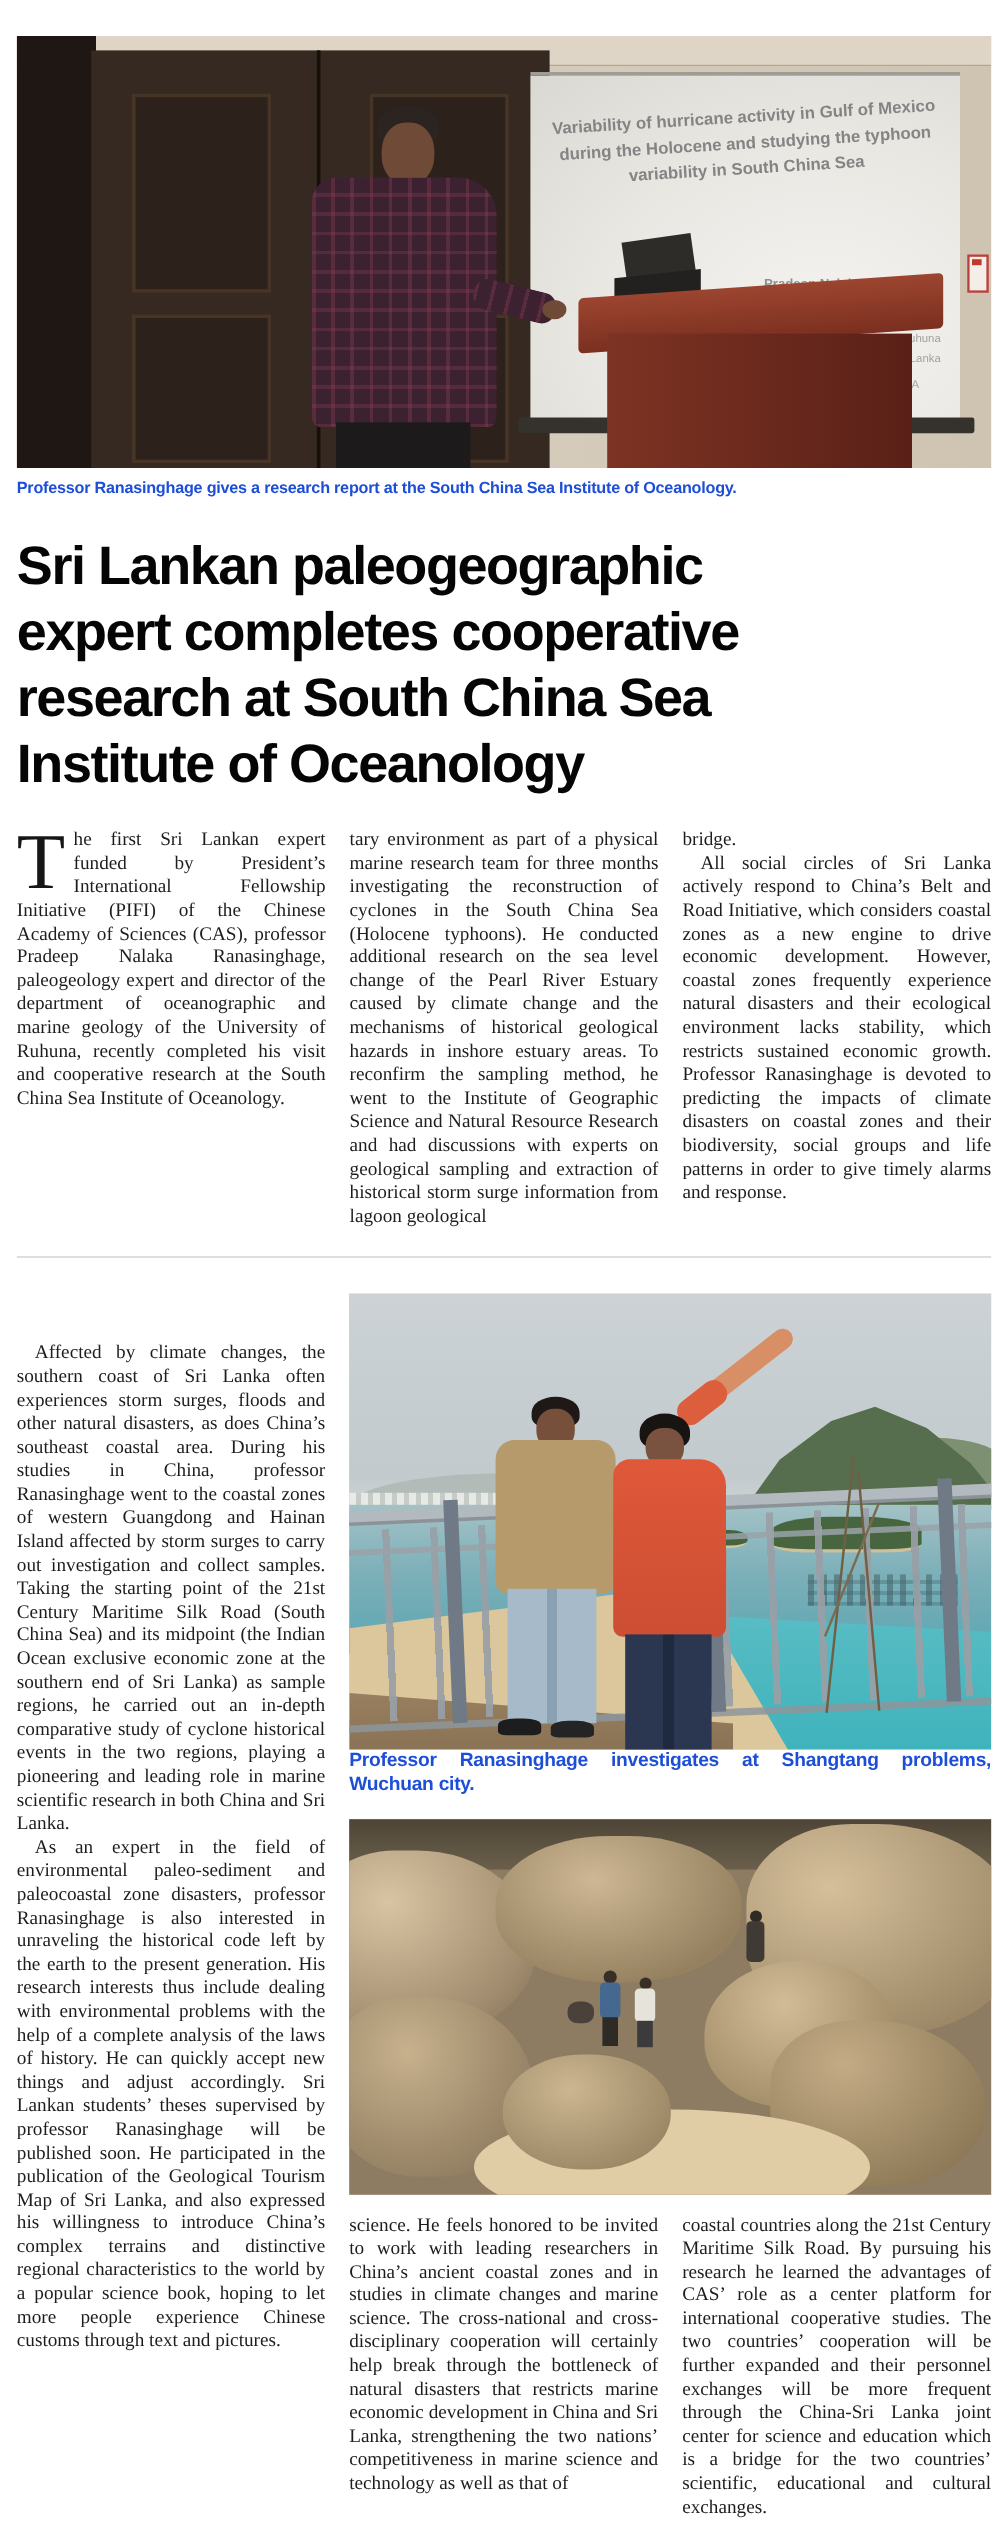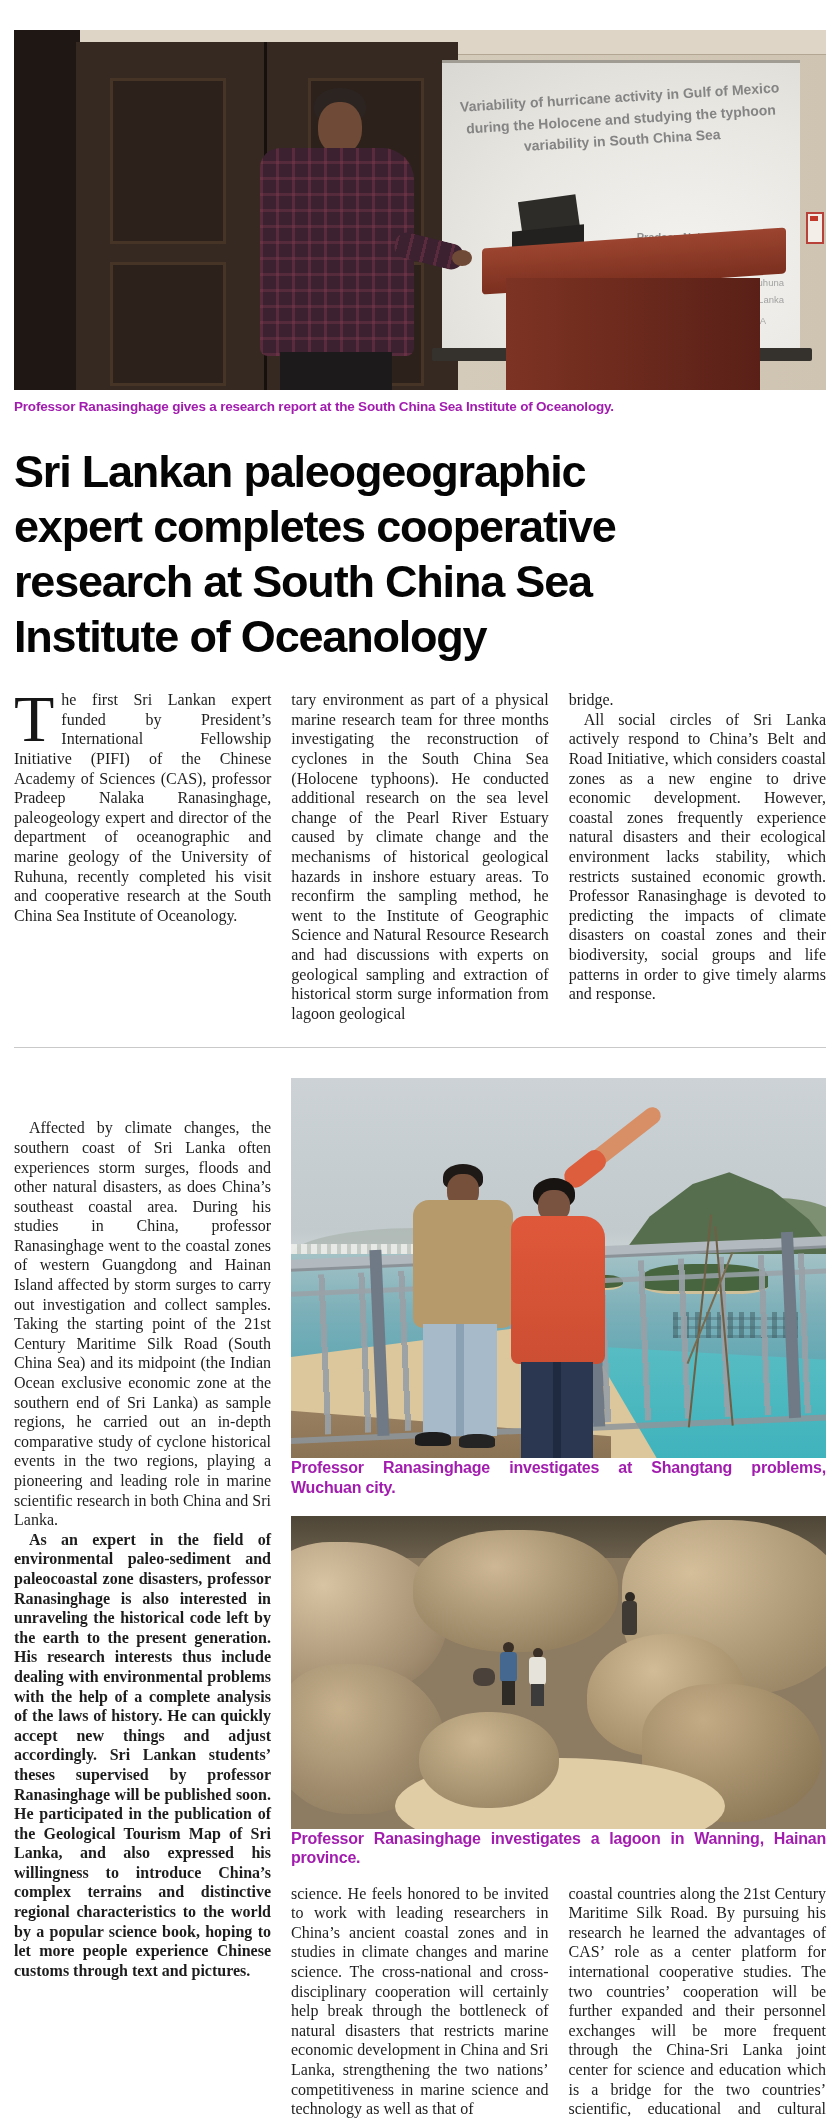--- a/index.html
+++ b/index.html
@@ -132,34 +132,34 @@
   .pw-f1l{left:211px;top:165px;width:13px;height:24px;background:#2e2a26;}
   .pw-f2h{left:242px;top:132px;width:10px;height:10px;background:#3a2f26;border-radius:50%;}
   .pw-f2b{left:238px;top:141px;width:17px;height:28px;background:#e6e3da;border-radius:4px;}
   .pw-f2l{left:240px;top:168px;width:13px;height:22px;background:#3b3b3b;}
   .pw-f3{left:182px;top:152px;width:22px;height:18px;background:#4a423a;border-radius:40%;}
   .pw-f4h{left:334px;top:76px;width:10px;height:10px;background:#2f2a24;border-radius:50%;}
   .pw-f4b{left:331px;top:85px;width:15px;height:34px;background:#3f3a33;border-radius:4px;}
 
   
   .caption{margin:8px 0 0;font:700 13.5px/1.35 "Liberation Sans",sans-serif;
-    letter-spacing:-0.2px;color:#a21caf;}
+    letter-spacing:-0.2px;color:#1d4ed8;}
   .headline{margin:28px 0 0;font-family:"Liberation Sans",sans-serif;font-weight:700;
     font-size:45px;line-height:55px;letter-spacing:-1.2px;color:#050505;white-space:pre-line;}
   .cols{display:flex;gap:20px;}
   .col{flex:1 1 0;min-width:0;}
   .bodytext p{margin:0;font-size:16px;line-height:1.225;text-align:justify;}
   .bodytext p.indent{text-indent:15px;}
   .sec1{margin-top:26px;}
   .dropcap{float:left;font-family:"Liberation Serif",serif;font-size:66px;line-height:52px;
     padding:3px 7px 0 0;color:#161616;}
   .divider{border:0;border-top:1px solid #c9c9c9;margin:24px 0 0;}
   .sec2{display:flex;gap:20px;margin-top:30px;}
   .sec2-left{flex:0 0 257px;width:257px;padding-top:40px;}
-  .sec2-left p + p{margin-top:0;font-weight:bold;}
+  .sec2-left p + p{margin-top:0;}
   .sec2-right{flex:1 1 auto;min-width:0;}
   .mt16{margin-top:16px;}
   .mt18{margin-top:18px;}
 </style>
 </head>
 <body>
 
 <div class="page">
 
   <figure class="photo photo-top" style="margin:0;">
@@ -290,21 +290,20 @@
         <div class="pw-f4h"></div>
         <div class="pw-f4b"></div>
         <div class="pw-f1h"></div>
         <div class="pw-f1b"></div>
         <div class="pw-f1l"></div>
         <div class="pw-f2h"></div>
         <div class="pw-f2b"></div>
         <div class="pw-f2l"></div>
         <div class="pw-f3"></div>
       </figure>
-      <p class="caption">Professor Ranasinghage investigates a lagoon in Wanning, Hainan province.</p>
 
       <div class="cols mt16">
         <div class="col">
           <p>science. He feels honored to be invited to work with leading researchers in China’s ancient coastal zones and in studies in climate changes and marine science. The cross-national and cross-disciplinary cooperation will certainly help break through the bottleneck of natural disasters that restricts marine economic development in China and Sri Lanka, strengthening the two nations’ competitiveness in marine science and technology as well as that of</p>
         </div>
         <div class="col">
           <p>coastal countries along the 21st Century Maritime Silk Road. By pursuing his research he learned the advantages of CAS’ role as a center platform for international cooperative studies. The two countries’ cooperation will be further expanded and their personnel exchanges will be more frequent through the China-Sri Lanka joint center for science and education which is a bridge for the two countries’ scientific, educational and cultural exchanges.</p>
         </div>
       </div>
     </div>

